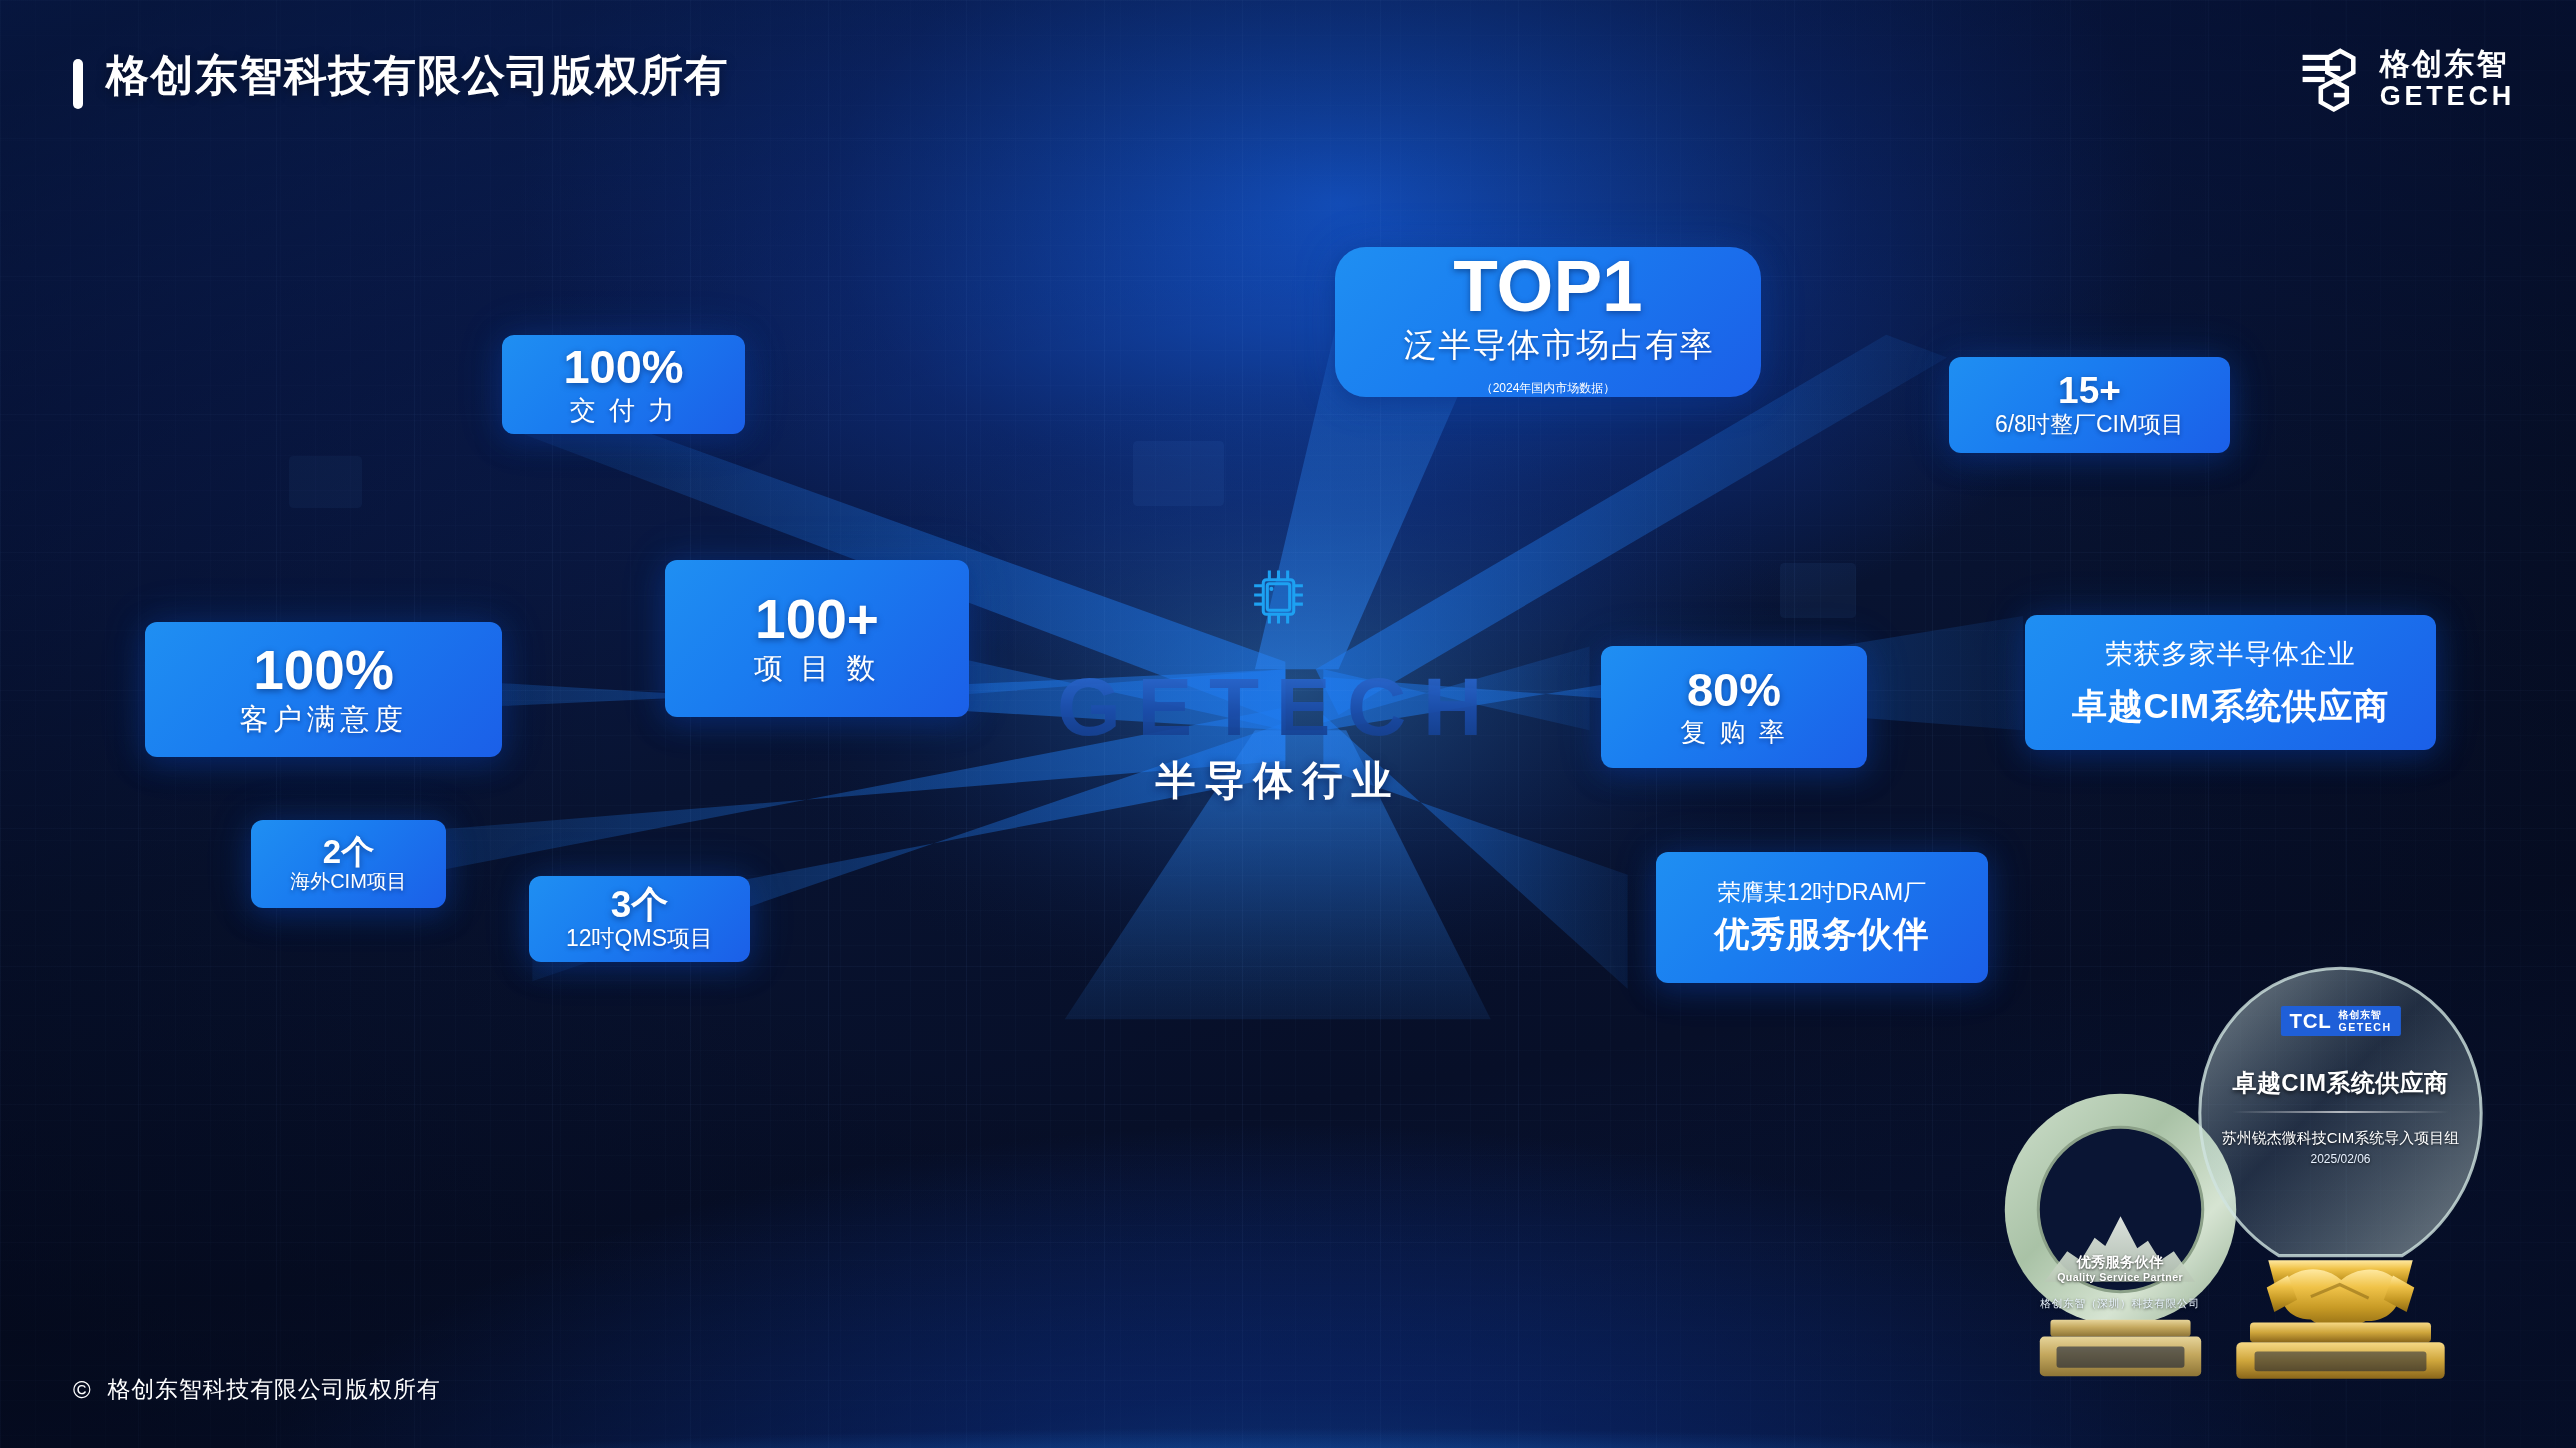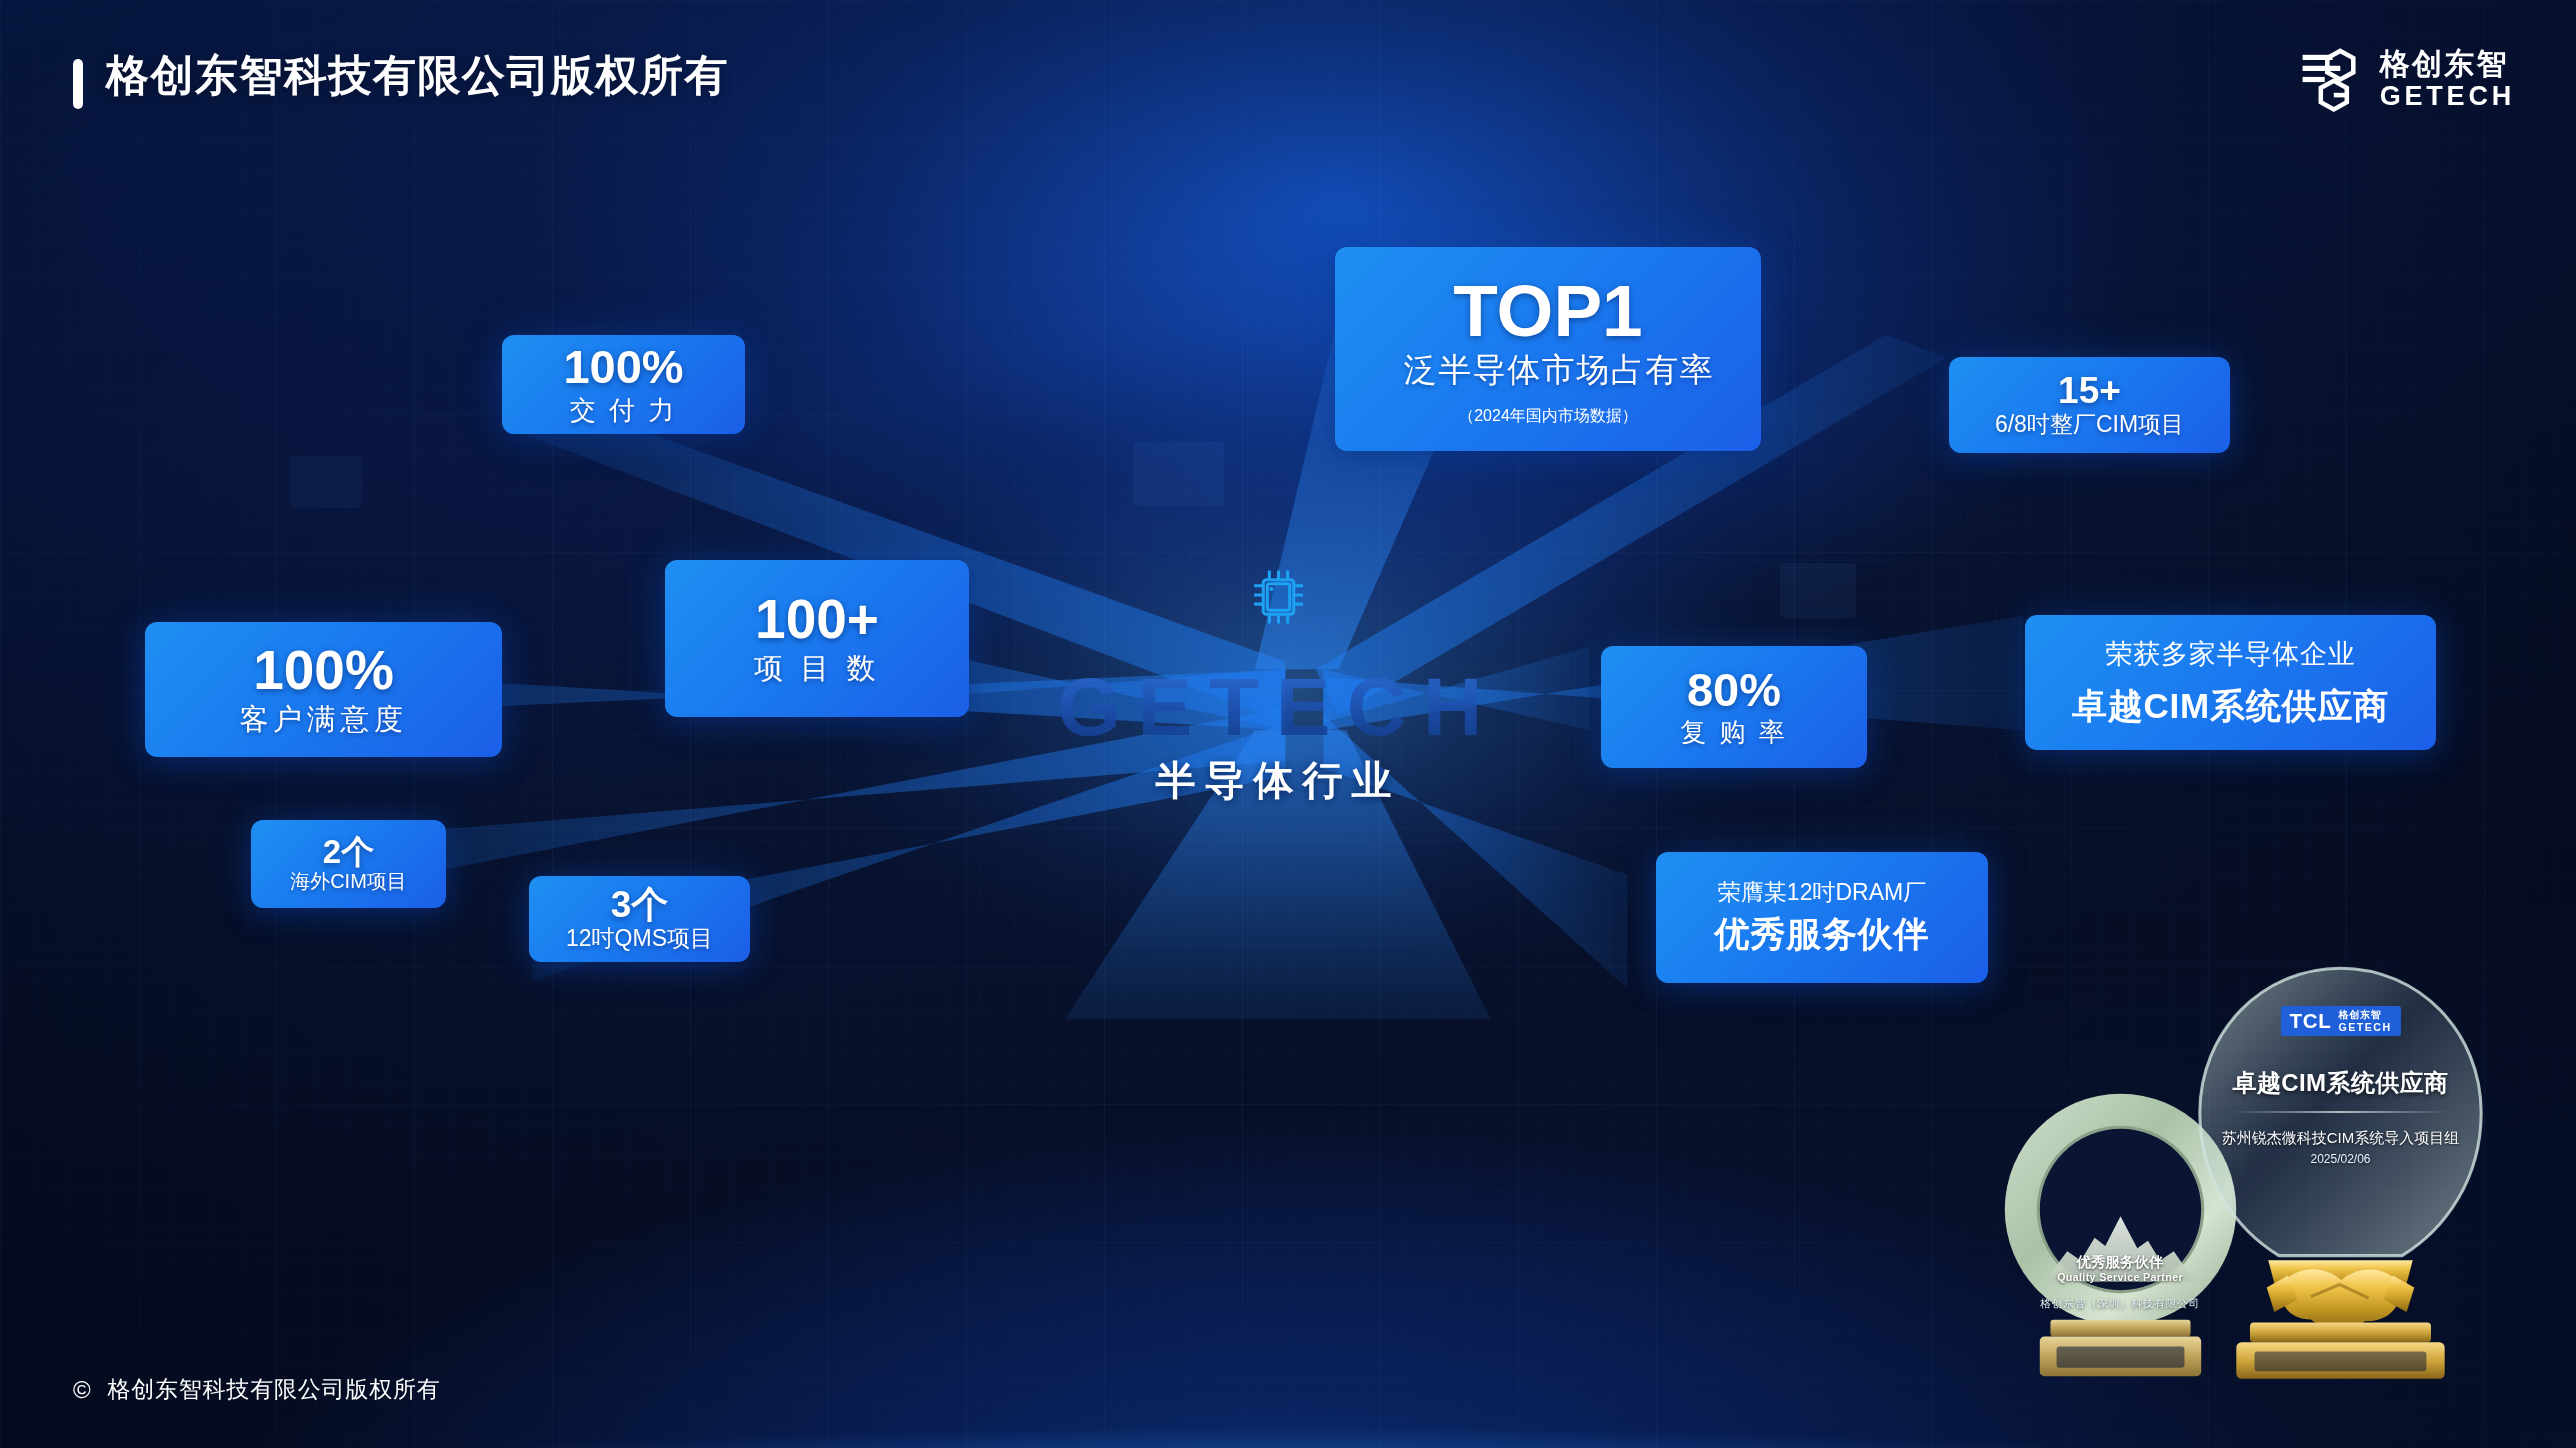--- a/index.html
+++ b/index.html
@@ -138,21 +138,21 @@
   .s-big-62 { font-size: 47px; }
   .s-big-58 { font-size: 44px; }
   .s-big-48 { font-size: 37px; }
   .s-big-44 { font-size: 33px; }
   .s-big-96 { font-size: 73px; }
   .s-sub-38 { font-size: 29px; letter-spacing: 4.6px; margin-top: 4.6px; }
   .s-sub-34 { font-size: 26px; letter-spacing: 3px; margin-top: 4.6px; }
   .s-sub-30 { font-size: 23px; margin-top: 1.5px; }
   .s-sub-26 { font-size: 20px; margin-top: 1.5px; }
   .s-sub-44 { font-size: 33px; margin-top: 3px; letter-spacing: 1.5px; margin-left: 22px; }
-  .s-note-24 { font-size: 16px; margin-top: 18px; }
+  .s-note-24 { font-size: 12px; margin-top: 18px; }
   .s-top-30 { font-size: 23px; font-weight: normal; }
   .s-top-36 { font-size: 27px; font-weight: normal; letter-spacing: 0.8px; }
   .s-bold-46 { font-size: 35px; font-weight: bold; letter-spacing: 0.8px; margin-top: 3px; }
 
   
   #trophies { position: absolute; right: 30px; bottom: 53px; width: 563px; height: 502px; z-index: 25; }
   .trophy { position: absolute; }
   .jade-trophy { left: 7.6px; bottom: 0; width: 259px; height: 335px; }
   .crystal-trophy { left: 194px; bottom: 7.6px; width: 327px; height: 426px; }
   .tcl-badge {
@@ -310,21 +310,21 @@
     </svg>
     <div class="getech-watermark">GETECH</div>
     <div class="industry-label">半导体行业</div>
   </div>
 
   <div class="card" style="left:502px;top:335px;width:243px;height:99px;">
     <div class="big s-big-62">100%</div>
     <div class="sub s-sub-34">交 付 力</div>
   </div>
 
-  <div class="card" style="left:1335px;top:247px;width:426px;height:204px;">
+  <div class="card" style="left:1335px;top:247px;width:426px;height:150px;border-radius:31px;">
     <div class="big s-big-96">TOP1</div>
     <div class="sub s-sub-44">泛半导体市场占有率</div>
     <div class="small-note s-note-24">（2024年国内市场数据）</div>
   </div>
 
   <div class="card" style="left:1949px;top:357px;width:281px;height:96px;">
     <div class="big s-big-48">15+</div>
     <div class="sub s-sub-30">6/8吋整厂CIM项目</div>
   </div>
 

